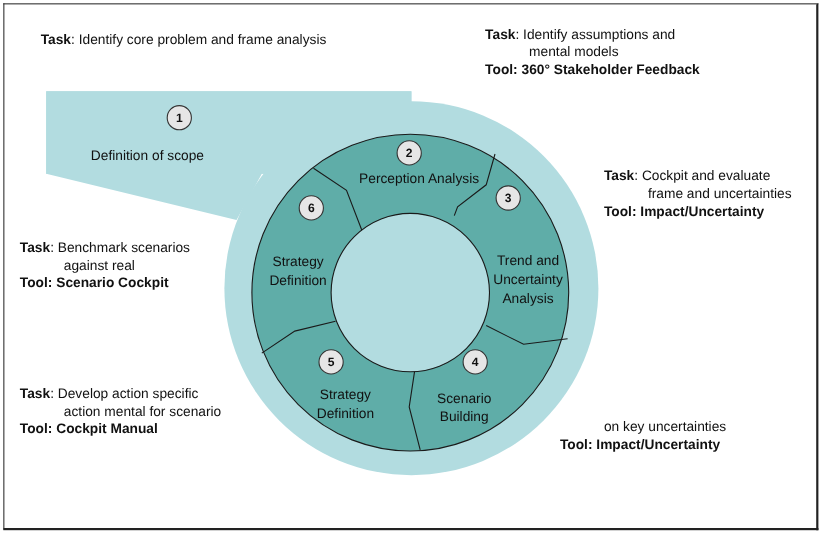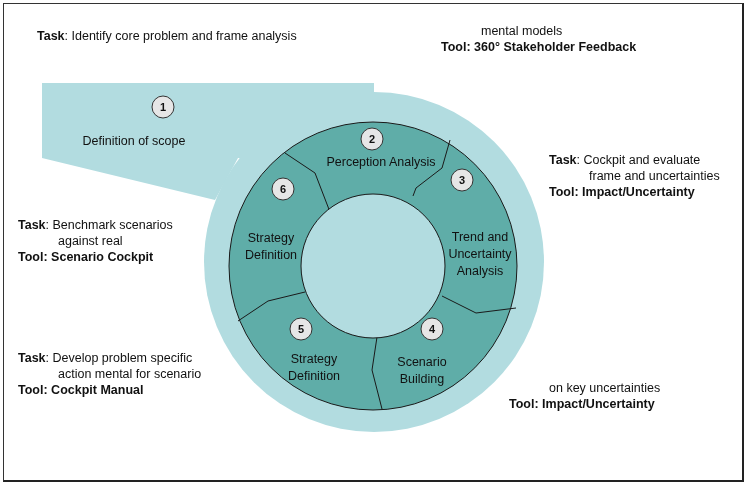--- a/index.html
+++ b/index.html
@@ -80,37 +80,38 @@
     <text class="seg-label" x="271" y="242" text-anchor="middle">Strategy</text>
     <text class="seg-label" x="271" y="259" text-anchor="middle">Definition</text>
   </g>
 </svg>
 
 <div class="note" style="left:18px; top:28px;margin-left:19px;">
   <div><span class="b">Task</span>: <span>Identify core problem and frame analysis</span></div>
 </div>
 
 <div class="note" style="left:441px; top:23px;">
+  <div><span class="b">Task</span>: <span>Identify assumptions and</span></div>
   <span class="indent">mental models</span>
   <div class="b"><span>Tool:</span> <span>360° Stakeholder Feedback</span></div>
 </div>
 
 <div class="note" style="left:549px; top:152px;">
   <div><span class="b">Task</span>: <span>Cockpit and evaluate</span></div>
   <span class="indent">frame and uncertainties</span>
   <div class="b"><span>Tool:</span> <span>Impact/Uncertainty</span></div>
 </div>
 
 <div class="note" style="left:509px; top:380px;">
   <span class="indent">on key uncertainties</span>
   <div class="b"><span>Tool:</span> <span>Impact/Uncertainty</span></div>
 </div>
 
 <div class="note" style="left:18px; top:350px;">
-  <div><span class="b">Task</span>: <span>Develop problem specific</span></div>
+  <div><span class="b">Task</span>: <span>Develop action specific</span></div>
   <span class="indent">action mental for scenario</span>
   <div class="b"><span>Tool:</span> <span>Cockpit Manual</span></div>
 </div>
 
 <div class="note" style="left:18px; top:217px;">
   <div><span class="b">Task</span>: <span>Benchmark scenarios</span></div>
   <span class="indent">against real</span>
   <div class="b"><span>Tool:</span> <span>Scenario Cockpit</span></div>
 </div>
 

